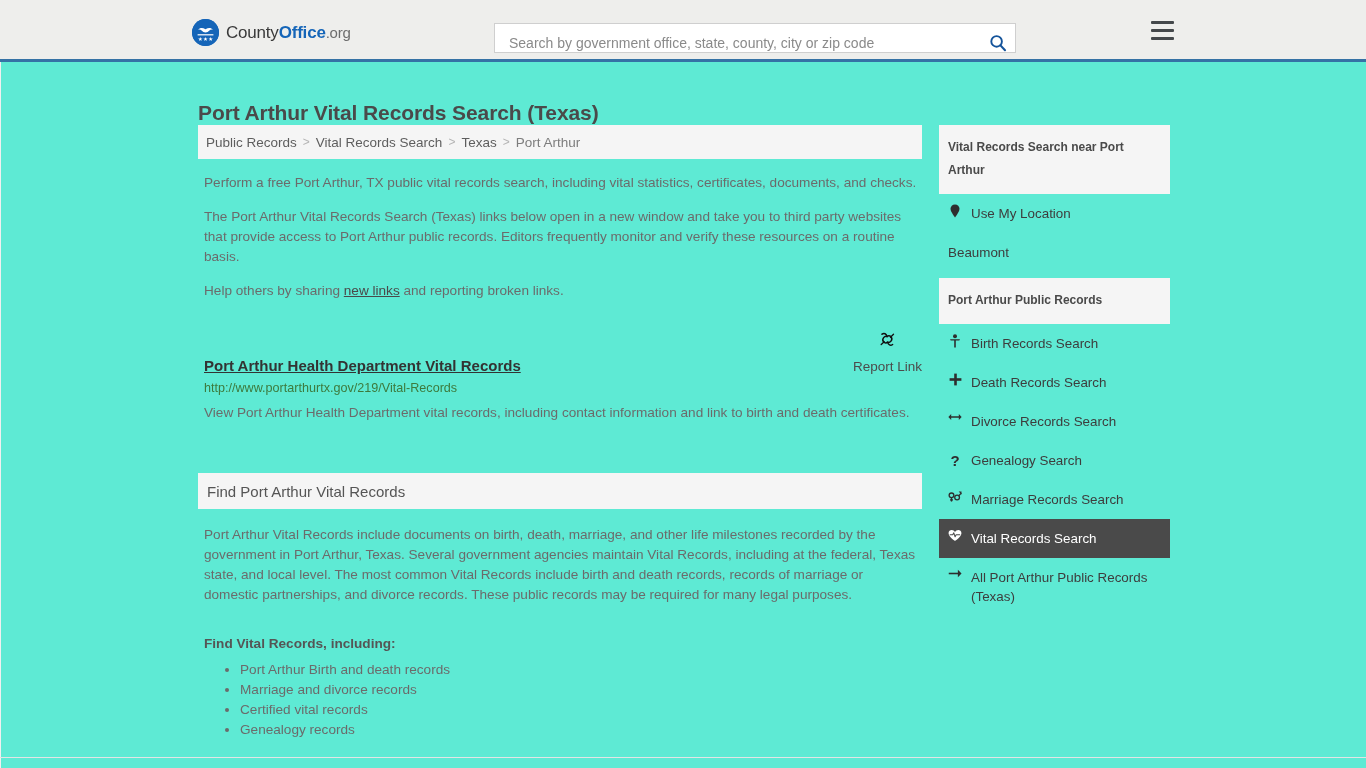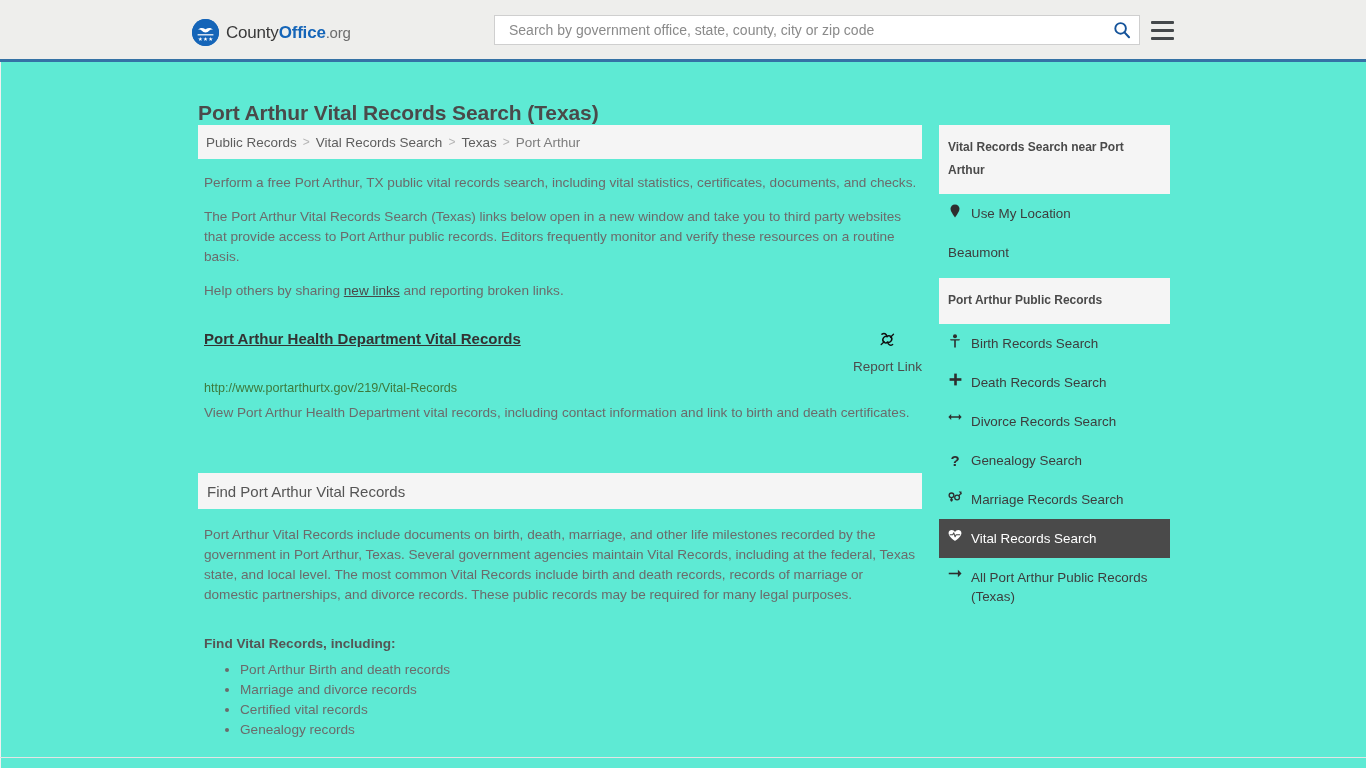--- a/index.html
+++ b/index.html
@@ -43,25 +43,25 @@
     font-size: 17px; letter-spacing: -0.2px;
     color: #3a3a3a; font-weight: 400;
     white-space: nowrap;
   }
   .logo-text .blue { color: #1565b8; font-weight: 700; }
   .logo-text .county { font-weight: 400; color: #3a3a3a; }
   .logo-text .org { color: #6d6d6d; font-size: 15px; }
 
   .searchbar {
     position: absolute;
-    left: 494px; top: 15px;
-    width: 646px; height: 30px;
+    left: 494px; top: 23px;
+    width: 522px; height: 30px;
     background: #fff;
     border: 1px solid #cfcfcf;
-    display: flex; align-items: center;
+    display: flex; align-items: flex-end;
     padding: 0 8px 0 12px;
   }
   .searchbar input {
     border: none; outline: none;
     flex: 1;
     font-size: 14px;
     color: #3c3c3c;
     font-family: "Liberation Sans", sans-serif;
     background: transparent;
   }
@@ -112,21 +112,21 @@
     font-size: 13.6px;
     line-height: 20px;
     color: #6b6b6b;
     margin: 14px 0 0 6px;
     max-width: 718px;
   }
   .para a { color: #4a4a4a; text-decoration: underline; cursor: pointer; }
 
   
   .result { margin: 29px 0 0 6px; position: relative; }
-  .result-head { display: flex; align-items: flex-start; justify-content: space-between; }
+  .result-head { display: flex; align-items: flex-end; justify-content: space-between; }
   .result-title {
     font-size: 15px; font-weight: 700; color: #333;
     text-decoration: underline; cursor: pointer;
   }
   .report-link {
     display: flex; align-items: center; gap: 9px;
     font-size: 13.5px; color: #4c4c4c; cursor: pointer;
     white-space: nowrap; padding-top: 2px; flex-direction: column;
   }
   .result-url { font-size: 12.6px; color: #3d7a3d; margin-top: 7px; }

